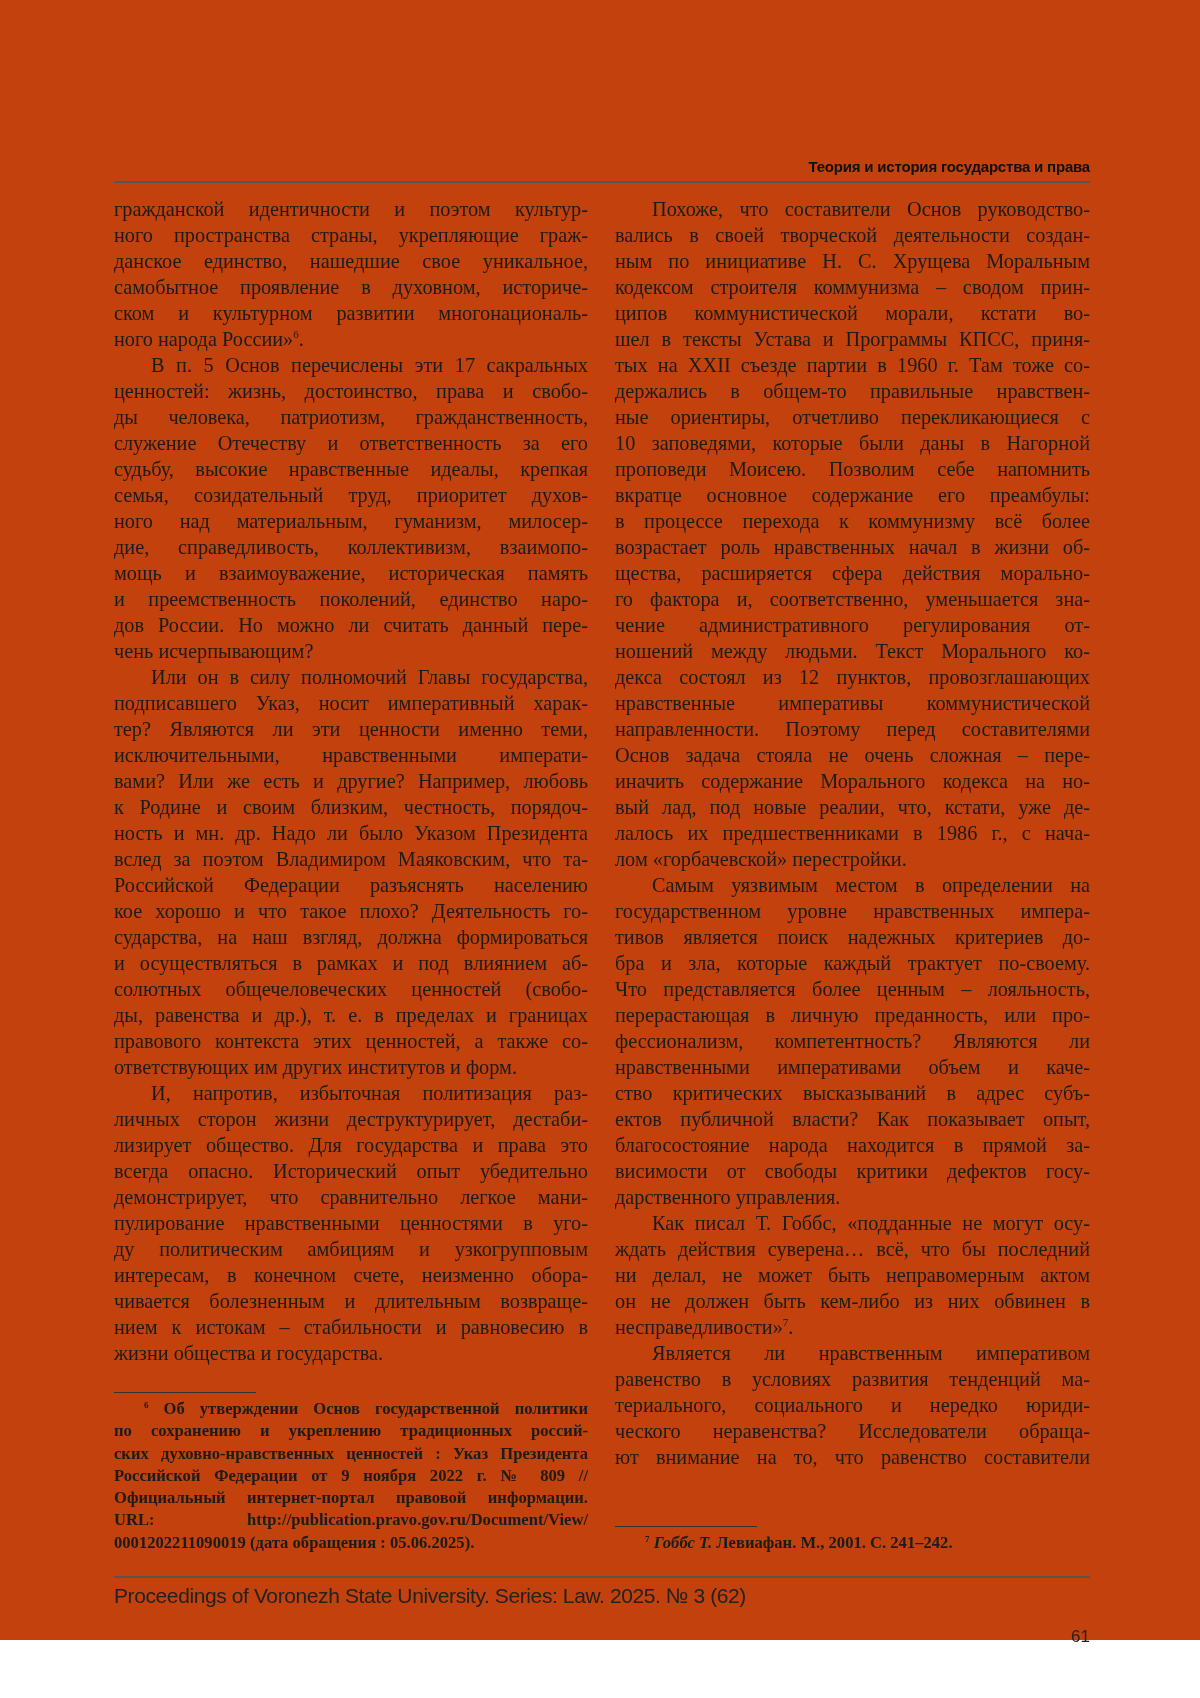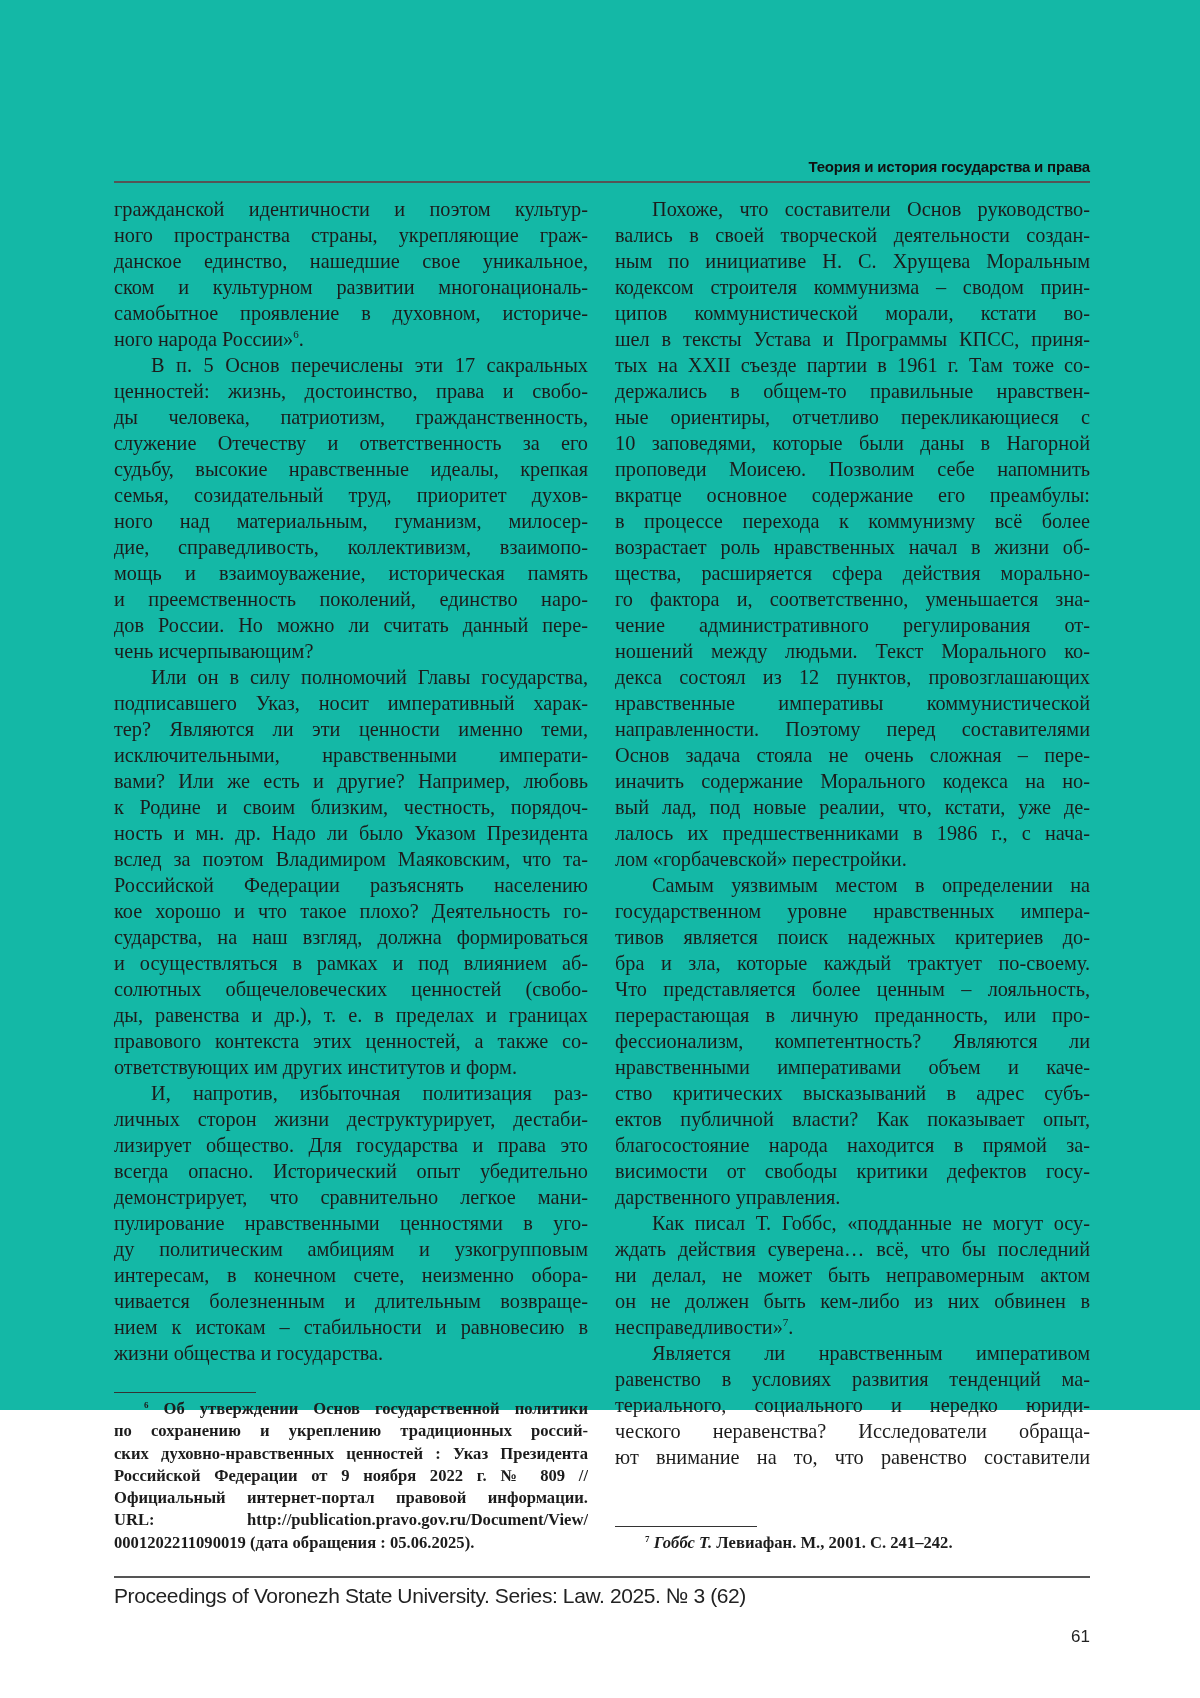--- a/index.html
+++ b/index.html
@@ -1,17 +1,17 @@
 <!DOCTYPE html>
 <html><head>
 <meta charset="utf-8">
 <style>
   html, body { margin: 0; padding: 0; background: #ffffff; }
   body { width: 1200px; height: 1698px; position: relative; overflow: hidden; }
-  .page { position: absolute; left: 0; top: 0; width: 1200px; height: 1410px; background: #14b8a6; color: #1a1a1a; }
+  .page { position: absolute; left: 0; top: 0; width: 1200px; height: 1640px; background: #c2410c; color: #1a1a1a; }
   .running-head {
     position: absolute; left: 114px; top: 158px; width: 976px;
     text-align: right; font-family: "Liberation Sans", sans-serif;
     font-weight: bold; font-size: 15px; letter-spacing: -0.2px; color: #111;
   }
   .head-rule { position: absolute; left: 114px; top: 181px; width: 976px; height: 2px; background: #555; }
   .col { position: absolute; top: 196px; font-family: "Liberation Serif", serif; font-size: 20.3px; color: #1c1c1c; }
   .col-left { left: 114px; width: 474px; }
   .col-right { left: 615px; width: 475px; }
   .line {
@@ -44,22 +44,22 @@
 
 <div class="page">
 
   <div class="running-head">Теория и история государства и права</div>
   <div class="head-rule"></div>
 
   <div class="col col-left">
     <div class="line">гражданской идентичности и поэтом культур-</div>
     <div class="line">ного пространства страны, укрепляющие граж-</div>
     <div class="line">данское единство, нашедшие свое уникальное,</div>
+    <div class="line">самобытное проявление в духовном, историче-</div>
     <div class="line">ском и культурном развитии многонациональ-</div>
-    <div class="line">самобытное проявление в духовном, историче-</div>
     <div class="line last"><span>ного народа России»</span><sup>6</sup><span>.</span></div>
     <div class="line indent">В п. 5 Основ перечислены эти 17 сакральных</div>
     <div class="line">ценностей: жизнь, достоинство, права и свобо-</div>
     <div class="line">ды человека, патриотизм, гражданственность,</div>
     <div class="line">служение Отечеству и ответственность за его</div>
     <div class="line">судьбу, высокие нравственные идеалы, крепкая</div>
     <div class="line">семья, созидательный труд, приоритет духов-</div>
     <div class="line">ного над материальным, гуманизм, милосер-</div>
     <div class="line">дие, справедливость, коллективизм, взаимопо-</div>
     <div class="line">мощь и взаимоуважение, историческая память</div>
@@ -106,21 +106,21 @@
     <div class="line last">0001202211090019 (дата обращения : 05.06.2025).</div>
   </div>
 
   <div class="col col-right">
     <div class="line indent">Похоже, что составители Основ руководство-</div>
     <div class="line">вались в своей творческой деятельности создан-</div>
     <div class="line">ным по инициативе Н. С. Хрущева Моральным</div>
     <div class="line">кодексом строителя коммунизма – сводом прин-</div>
     <div class="line">ципов коммунистической морали, кстати во-</div>
     <div class="line">шел в тексты Устава и Программы КПСС, приня-</div>
-    <div class="line">тых на XXII съезде партии в 1961 г. Там тоже со-</div>
+    <div class="line">тых на XXII съезде партии в 1960 г. Там тоже со-</div>
     <div class="line">держались в общем-то правильные нравствен-</div>
     <div class="line">ные ориентиры, отчетливо перекликающиеся с</div>
     <div class="line">10 заповедями, которые были даны в Нагорной</div>
     <div class="line">проповеди Моисею. Позволим себе напомнить</div>
     <div class="line">вкратце основное содержание его преамбулы:</div>
     <div class="line">в процессе перехода к коммунизму всё более</div>
     <div class="line">возрастает роль нравственных начал в жизни об-</div>
     <div class="line">щества, расширяется сфера действия морально-</div>
     <div class="line">го фактора и, соответственно, уменьшается зна-</div>
     <div class="line">чение административного регулирования от-</div>

